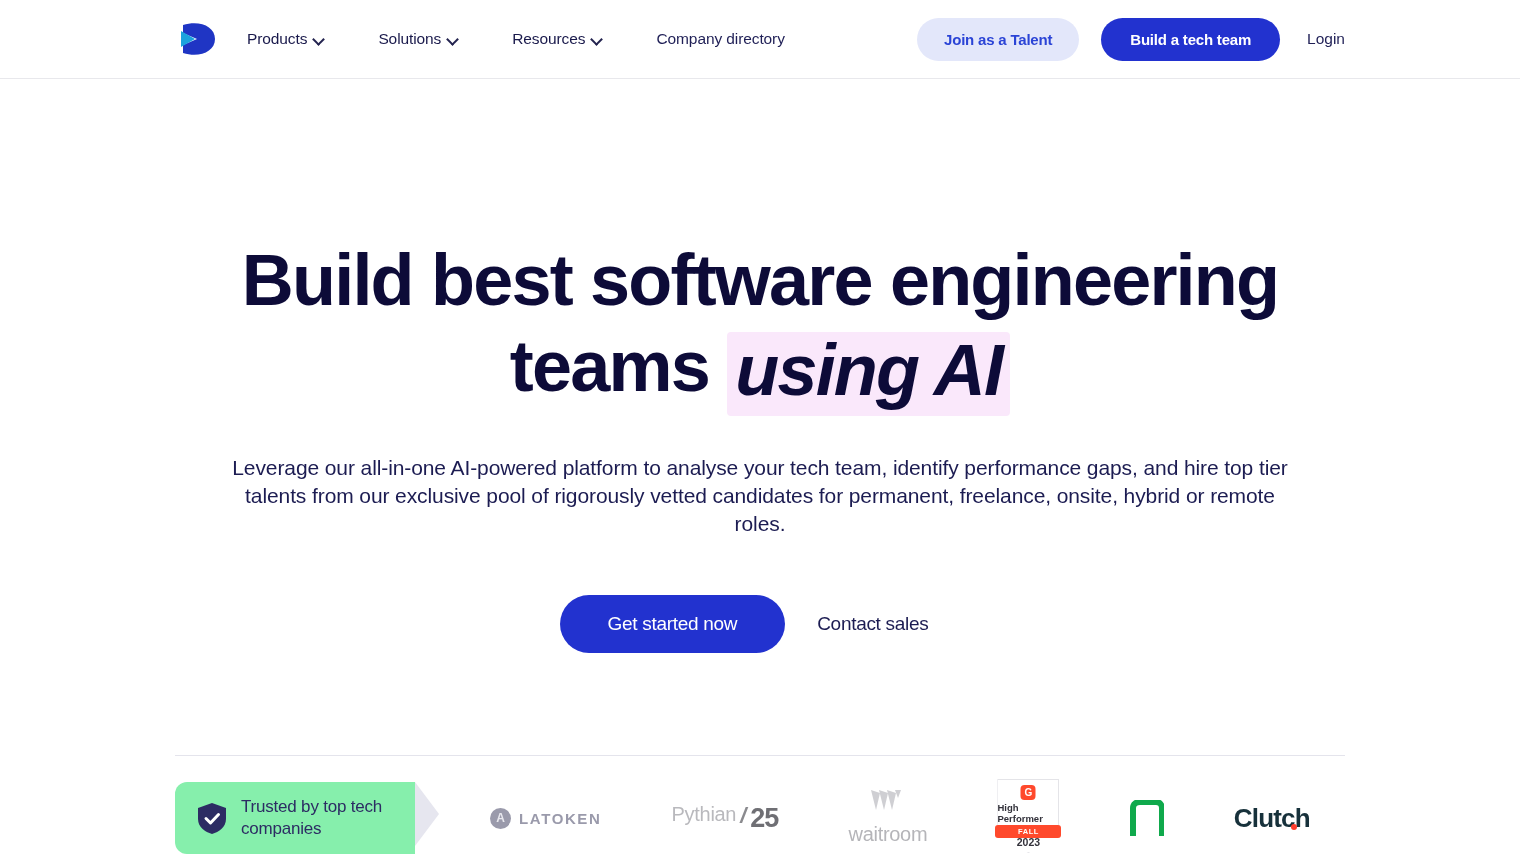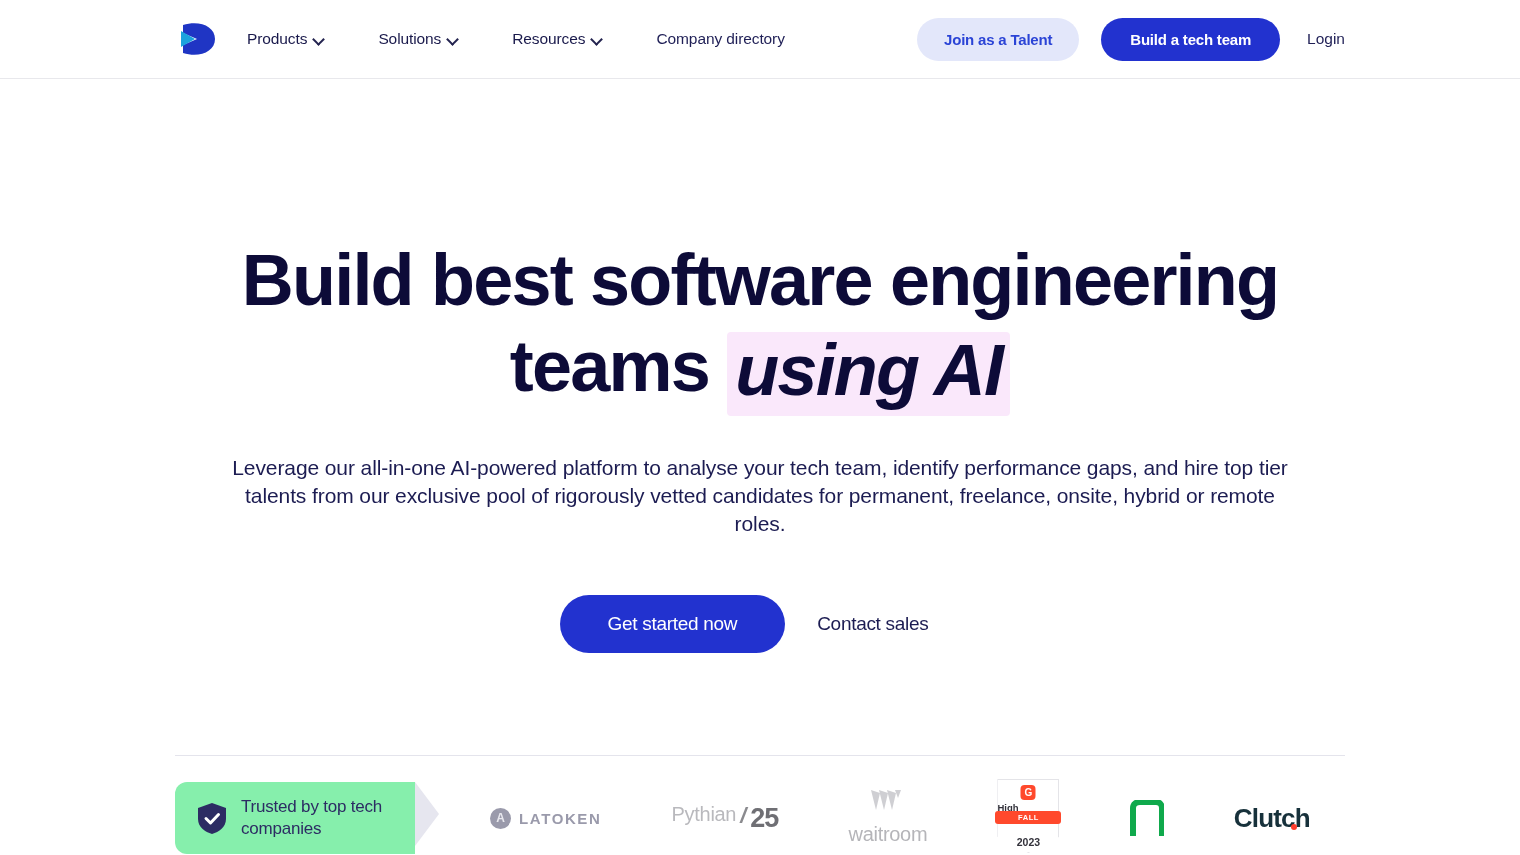--- a/index.html
+++ b/index.html
@@ -266,21 +266,21 @@
     width: 15px; height: 15px; border-radius: 4px;
     background: #ff492c; color: #fff; font-size: 10px; font-weight: bold;
     display: flex; align-items: center; justify-content: center;
   }
   .g2-hp {
     position: absolute; top: 23px; left: 0; right: 0;
     text-align: left; font-size: 9.5px; font-weight: bold;
     color: #33323b; line-height: 11px;
   }
   .g2-ribbon {
-    position: absolute; top: 32px; left: -2px; right: -2px;
+    position: absolute; top: 46px; left: -2px; right: -2px;
     background: #ff492c; color: #fff;
     font-size: 7.5px; font-weight: bold; text-align: center;
     padding: 2px 0; border-radius: 3px; letter-spacing: 0.5px;
   }
   .g2-year {
     position: absolute; top: 57px; left: 0; right: 0;
     text-align: center; font-size: 10.5px; color: #33323b; font-weight: bold;
   }
 
   .nlogo { width: 34px; height: 36px; position: relative; }

